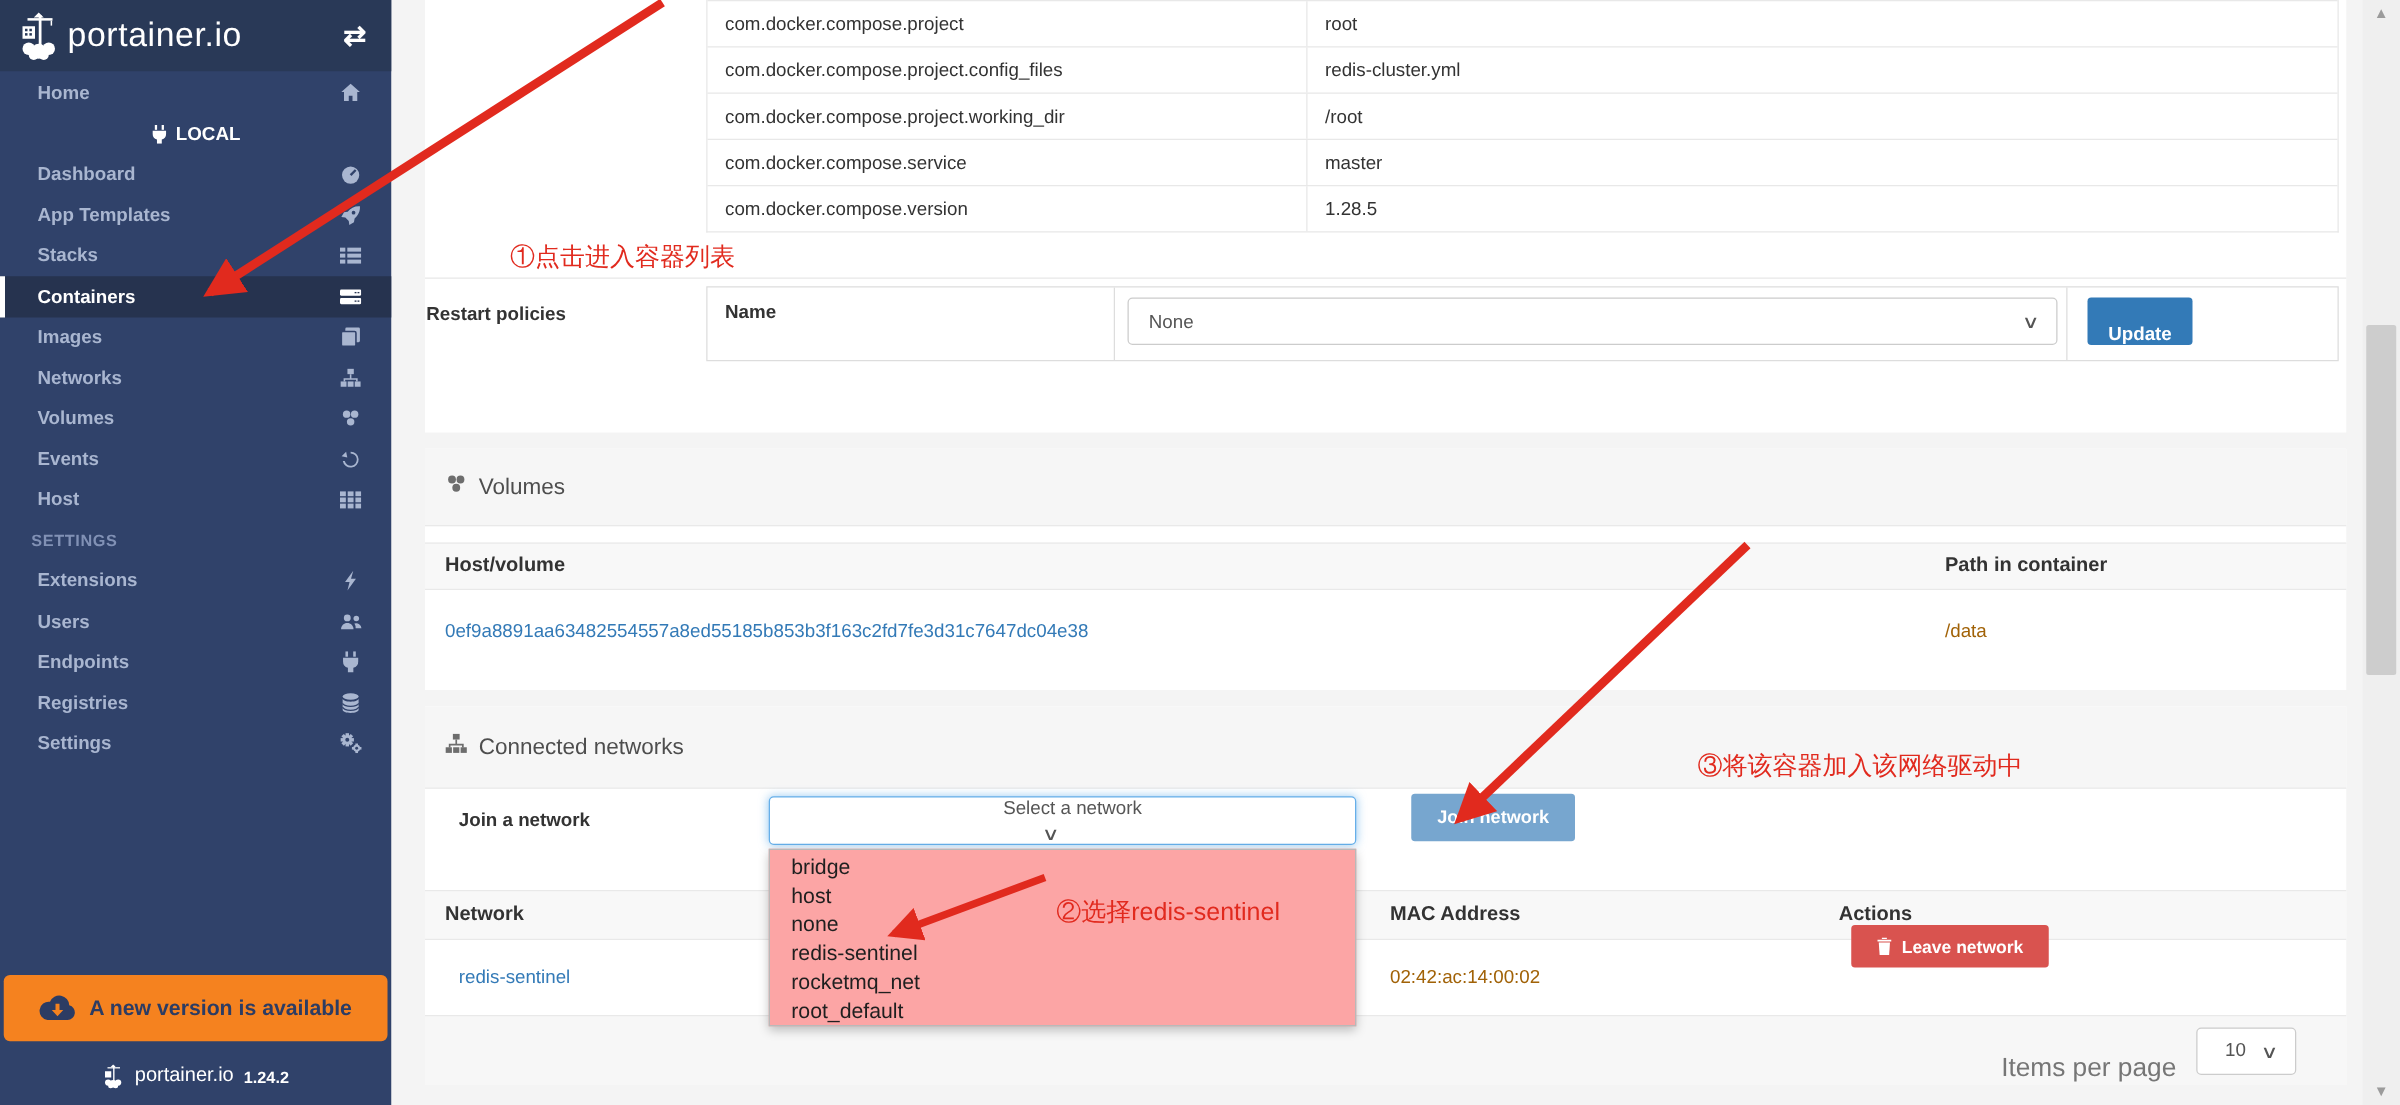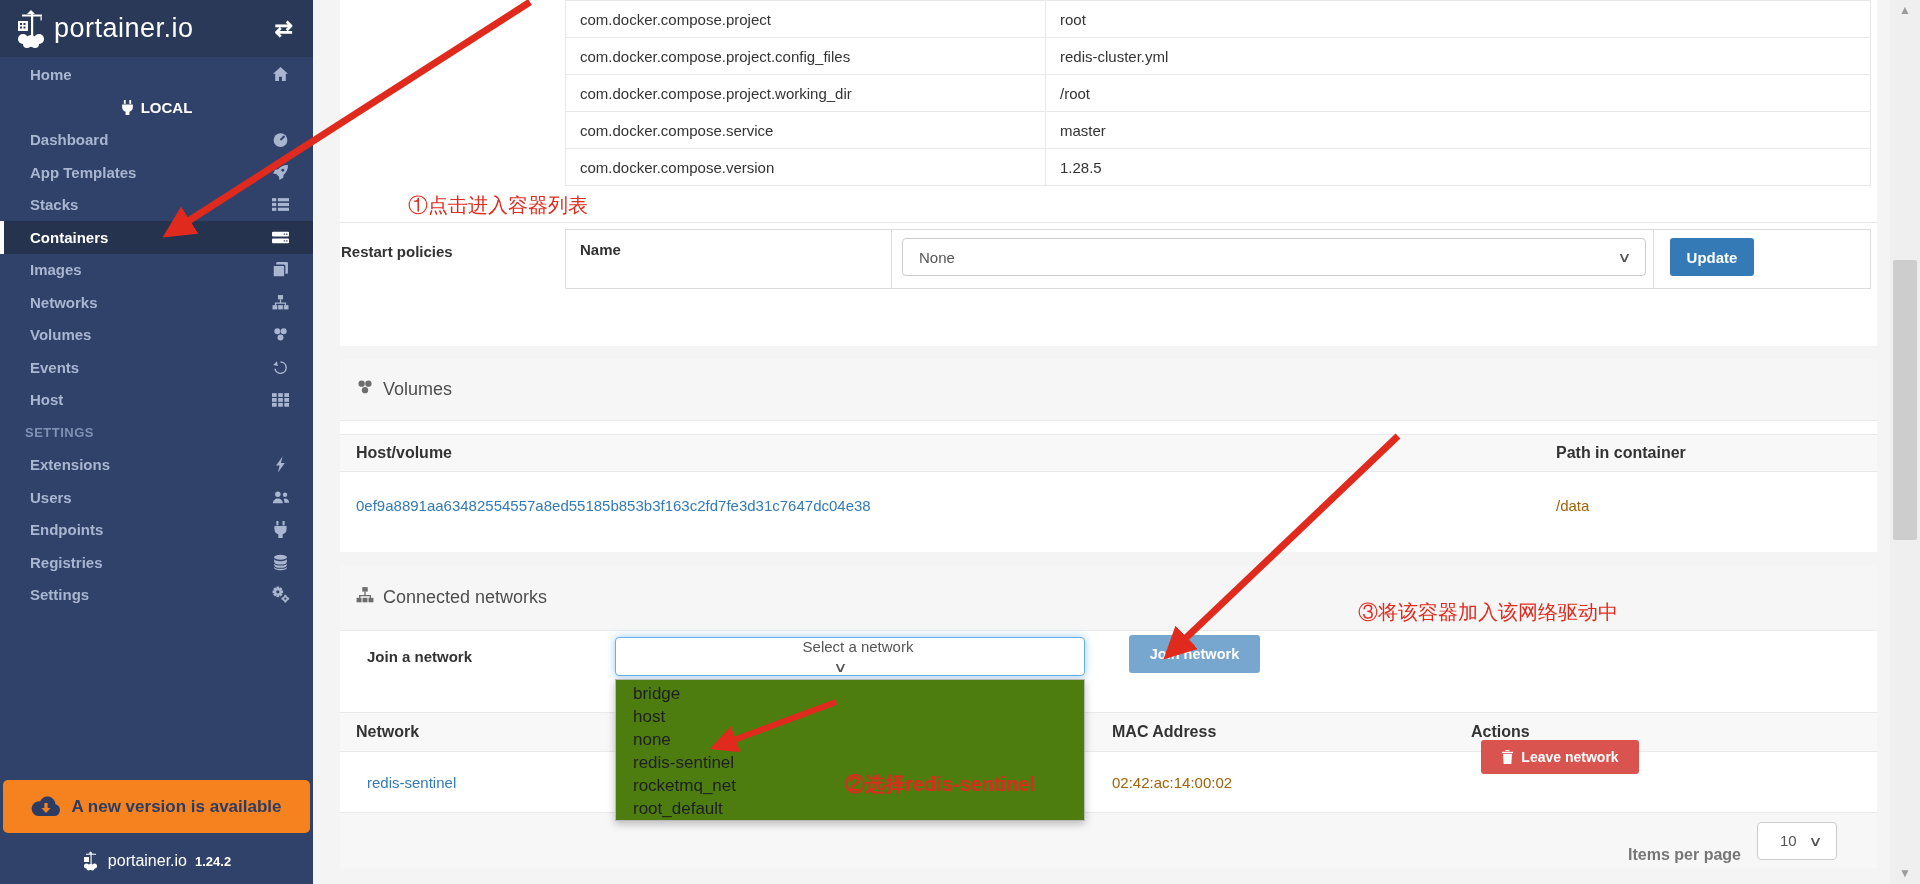--- a/index.html
+++ b/index.html
@@ -49,34 +49,34 @@
   .ft-c1 { width:326px; border-right:1px solid #ddd; padding:11px 14px; font-size:15px; font-weight:700; color:#333; }
   .ft-c2 { width:762px; border-right:1px solid #ddd; position:relative; }
   .ft-c3 { flex:1; position:relative; }
 
   .selectbox { background:#ffffff; border:1px solid #cccccc; border-radius:4px; display:flex; align-items:center; color:#555; font-size:15px; cursor:pointer; }
   .selectbox .sel-text { flex:1; padding-left:16px; }
   .selectbox .chev { color:#555; font-size:14px; padding-right:13px; transform:scaleX(1.4); }
   .selectbox.focused { border-color:#66afe9; box-shadow:0 0 8px rgba(102,175,233,.65); }
 
   .btn { border:none; border-radius:3px; color:#ffffff; font-weight:700; cursor:pointer; display:flex; align-items:center; justify-content:center; gap:7px; font-family:"Liberation Sans",sans-serif; }
-  .btn-primary { background:#337ab7; }
+  .btn-primary { background:#337ab7;align-items:flex-end; }
   .btn-primary-light { background:#77a6cf; }
   .btn-danger { background:#d9534f; }
 
   .thead-row { position:absolute; background:#f8f8f8; border-top:1px solid #e9e9e9; border-bottom:1px solid #e9e9e9; }
   .th { position:absolute; font-size:16px; font-weight:700; color:#333; top:50%; transform:translateY(-50%); }
   .cell-text { position:absolute; font-size:15px; color:#a16207; transform:translateY(-50%); }
   .link { color:#337ab7; cursor:pointer; }
 
-  .dropdown-panel { position:absolute; left:615px; top:679px; width:470px; height:142px; background:#4d7c0f; border:1px solid #b9b9b9; box-shadow:0 3px 8px rgba(0,0,0,.25); z-index:40; padding-top:2px; }
+  .dropdown-panel { position:absolute; left:615px; top:679px; width:470px; height:142px; background:#fca5a5; border:1px solid #b9b9b9; box-shadow:0 3px 8px rgba(0,0,0,.25); z-index:40; padding-top:2px; }
   .dd-option { height:23px; line-height:23px; padding-left:17px; font-size:17px; color:#1f1f1f; cursor:pointer; }
 
   .pager { position:absolute; left:340px; top:812px; width:1537px; height:56px; background:#f7f7f7; border-top:1px solid #e9e9e9; display:flex; align-items:center; justify-content:flex-end; gap:16px; padding-right:40px; }
-  .pager-label { color:#767676; font-size:16px; font-weight:700;margin-top:28px; }
+  .pager-label { color:#767676; font-size:21px; font-weight:400;margin-top:28px; }
 
   .arrows { position:absolute; inset:0; z-index:60; pointer-events:none; }
 
   .scrollbar { position:absolute; left:1890px; top:0; width:30px; height:884px; background:#efefef; z-index:5; }
   .sb-thumb { position:absolute; left:3px; width:24px; top:260px; height:280px; background:#cdcdcd; border-radius:2px; }
   .sb-arrow { position:absolute; left:0; width:30px; text-align:center; color:#9b9b9b; font-size:12px; }
 </style>
 </head>
 <body>
 
@@ -207,21 +207,21 @@
 
   <div class="dropdown-panel">
     <div class="dd-option">bridge</div>
     <div class="dd-option">host</div>
     <div class="dd-option">none</div>
     <div class="dd-option">redis-sentinel</div>
     <div class="dd-option">rocketmq_net</div>
     <div class="dd-option">root_default</div>
   </div>
 
-  <div class="annotation" style="left:845px; top:771px;font-weight:bold;">②选择redis-sentinel</div>
+  <div class="annotation" style="left:845px; top:716px;">②选择redis-sentinel</div>
 
   <div class="sidebar">
     <div class="side-header">
       <div class="logo-wrap">
         <svg width="36" height="40" viewBox="0 0 36 40" fill="#ffffff">
           <rect x="17" y="3" width="2.2" height="27"></rect>
           <rect x="8" y="5.5" width="20" height="2"></rect>
           <path d="M17 1l4 4h-8z"></path>
           <rect x="26.5" y="7.5" width="1.2" height="4"></rect>
           <rect x="4" y="12" width="10" height="10"></rect>

